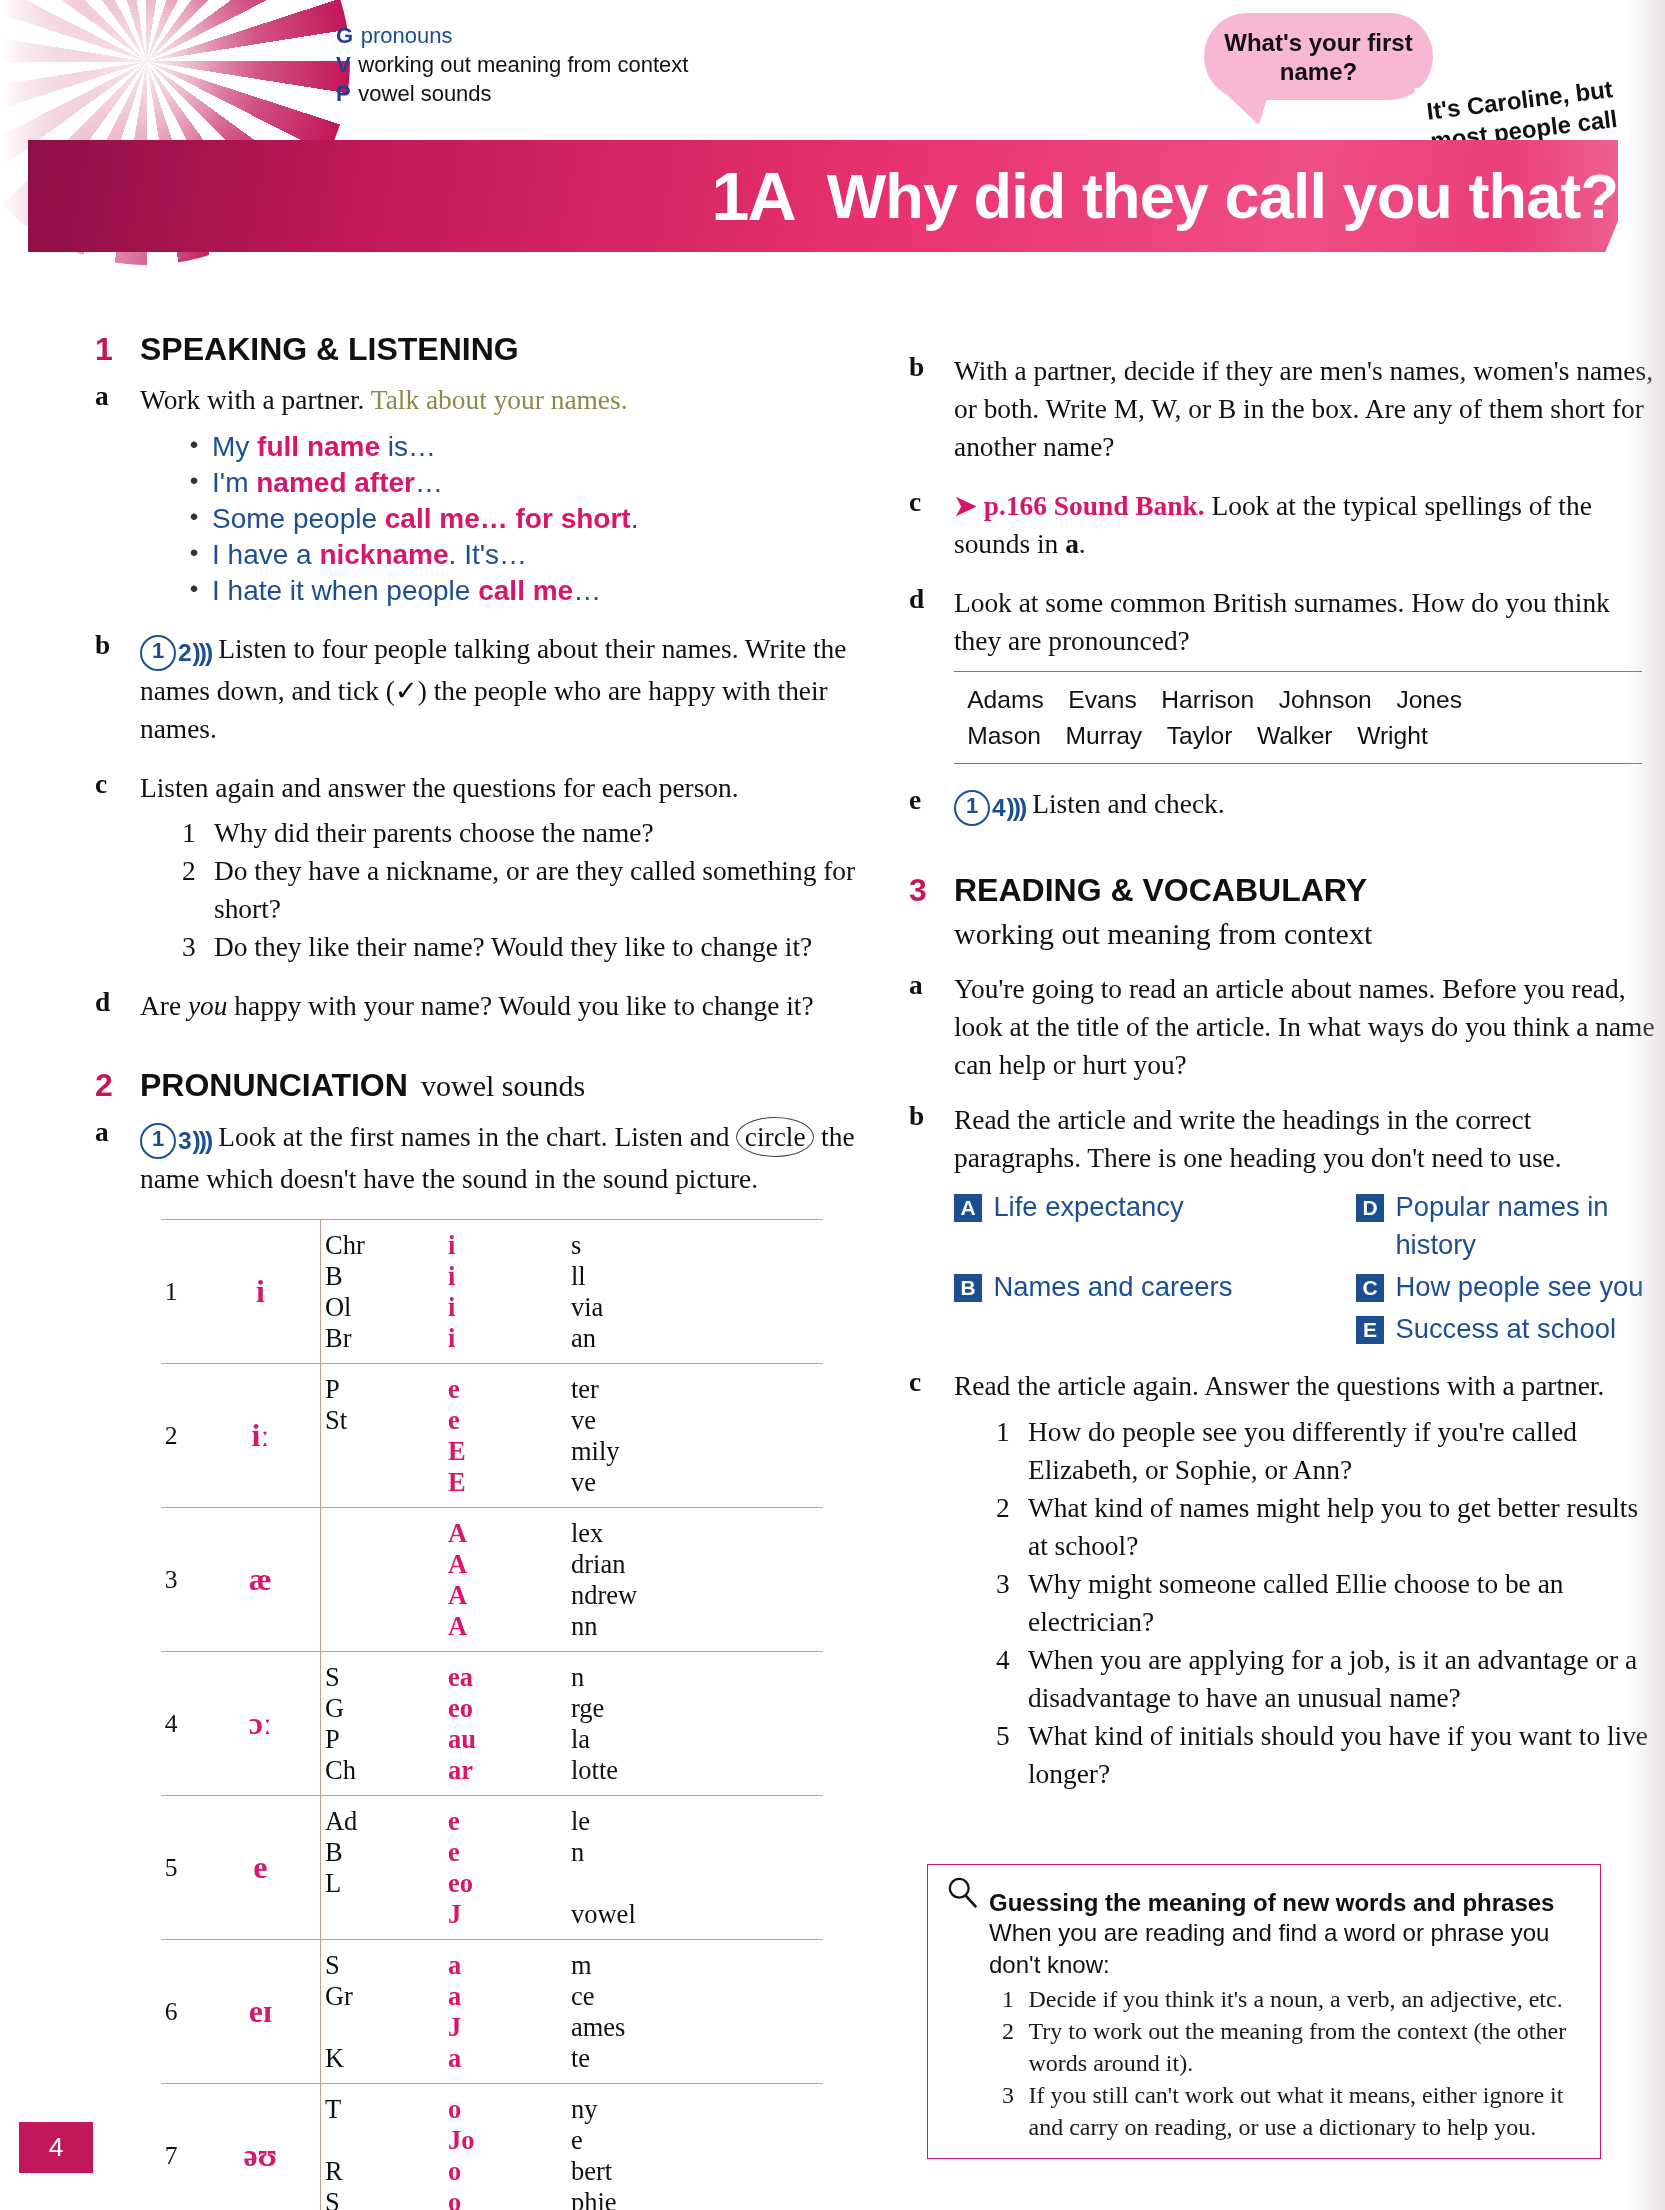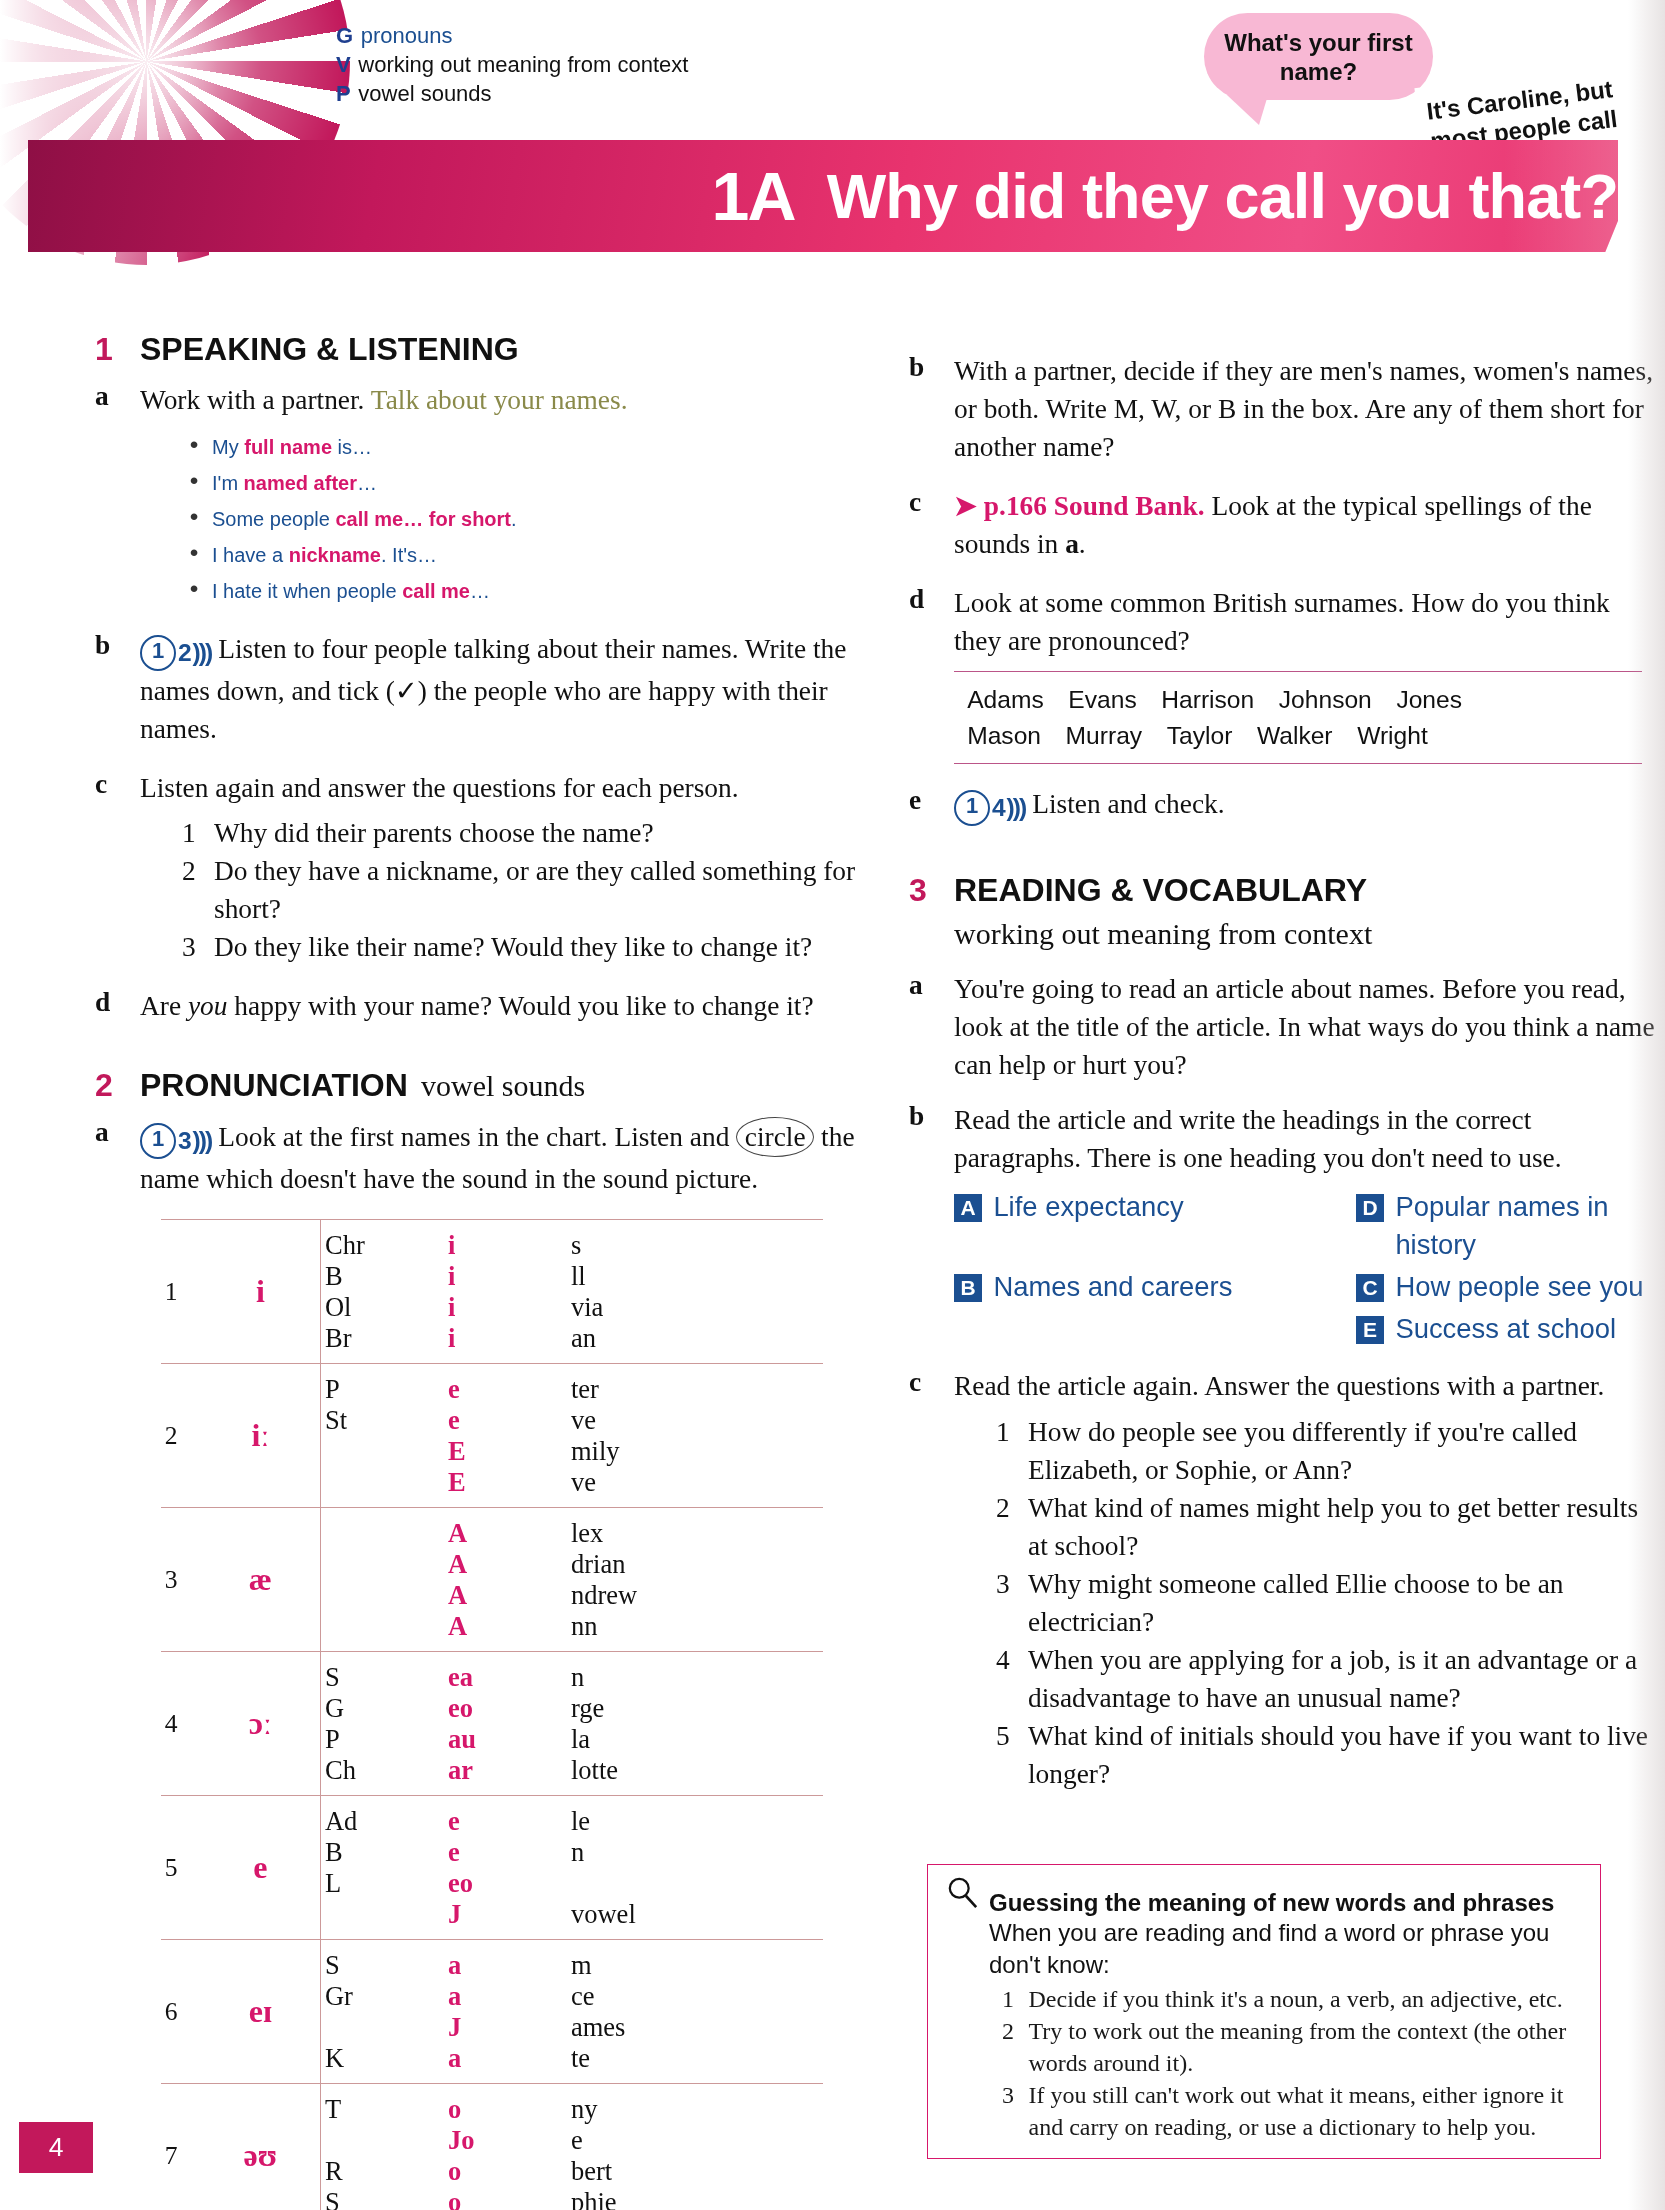--- a/index.html
+++ b/index.html
@@ -72,21 +72,21 @@
   .sec-head{display:flex;align-items:baseline;margin-bottom:7.6px;}
   .sec-num{font-family:"Liberation Sans",sans-serif;font-weight:bold;font-size:32px;color:#c2185b;width:45px;}
   .sec-title{font-family:"Liberation Sans",sans-serif;font-weight:bold;font-size:32px;color:#111;letter-spacing:0px;}
   .sec-sub{font-family:"Liberation Serif",serif;font-size:30px;color:#111;margin-left:13.2px;}
 
   .ex{display:flex;margin:13.2px 0 0 0;}
   .ex-let{width:45px;font-family:"Liberation Serif",serif;font-weight:bold;font-size:27.4px;color:#111;flex:0 0 45px;}
   .ex-body{font-size:27.4px;line-height:38px;color:#111;flex:1;}
 
   .bullets{list-style:none;margin:9.5px 0 0 44px;padding:0;font-family:"Liberation Sans",sans-serif;}
-  .bullets li{font-size:20px;line-height:36px;color:#1b4f91;position:relative;padding-left:28px;}
+  .bullets li{font-size:28px;line-height:36px;color:#1b4f91;position:relative;padding-left:28px;}
   .bullets li:before{content:"•";position:absolute;left:5.7px;top:-1.9px;color:#333;font-size:24.6px;}
   .bullets .hl{color:#d6176b;font-weight:bold;}
 
   .numlist{list-style:none;margin:7.6px 0 0 42px;padding:0;}
   .numlist li{font-size:27.4px;line-height:38px;display:flex;}
   .numlist li .n{width:32px;flex:0 0 32px;}
   .numlist li .t{flex:1;}
   .track{display:inline-flex;align-items:center;font-family:"Liberation Sans",sans-serif;font-size:23px;font-weight:bold;}
   .track .c{display:inline-block;width:32px;height:32px;border-radius:50%;border:2.4px solid #1b4f91;color:#1b4f91;
             text-align:center;line-height:28px;font-size:22px;}

